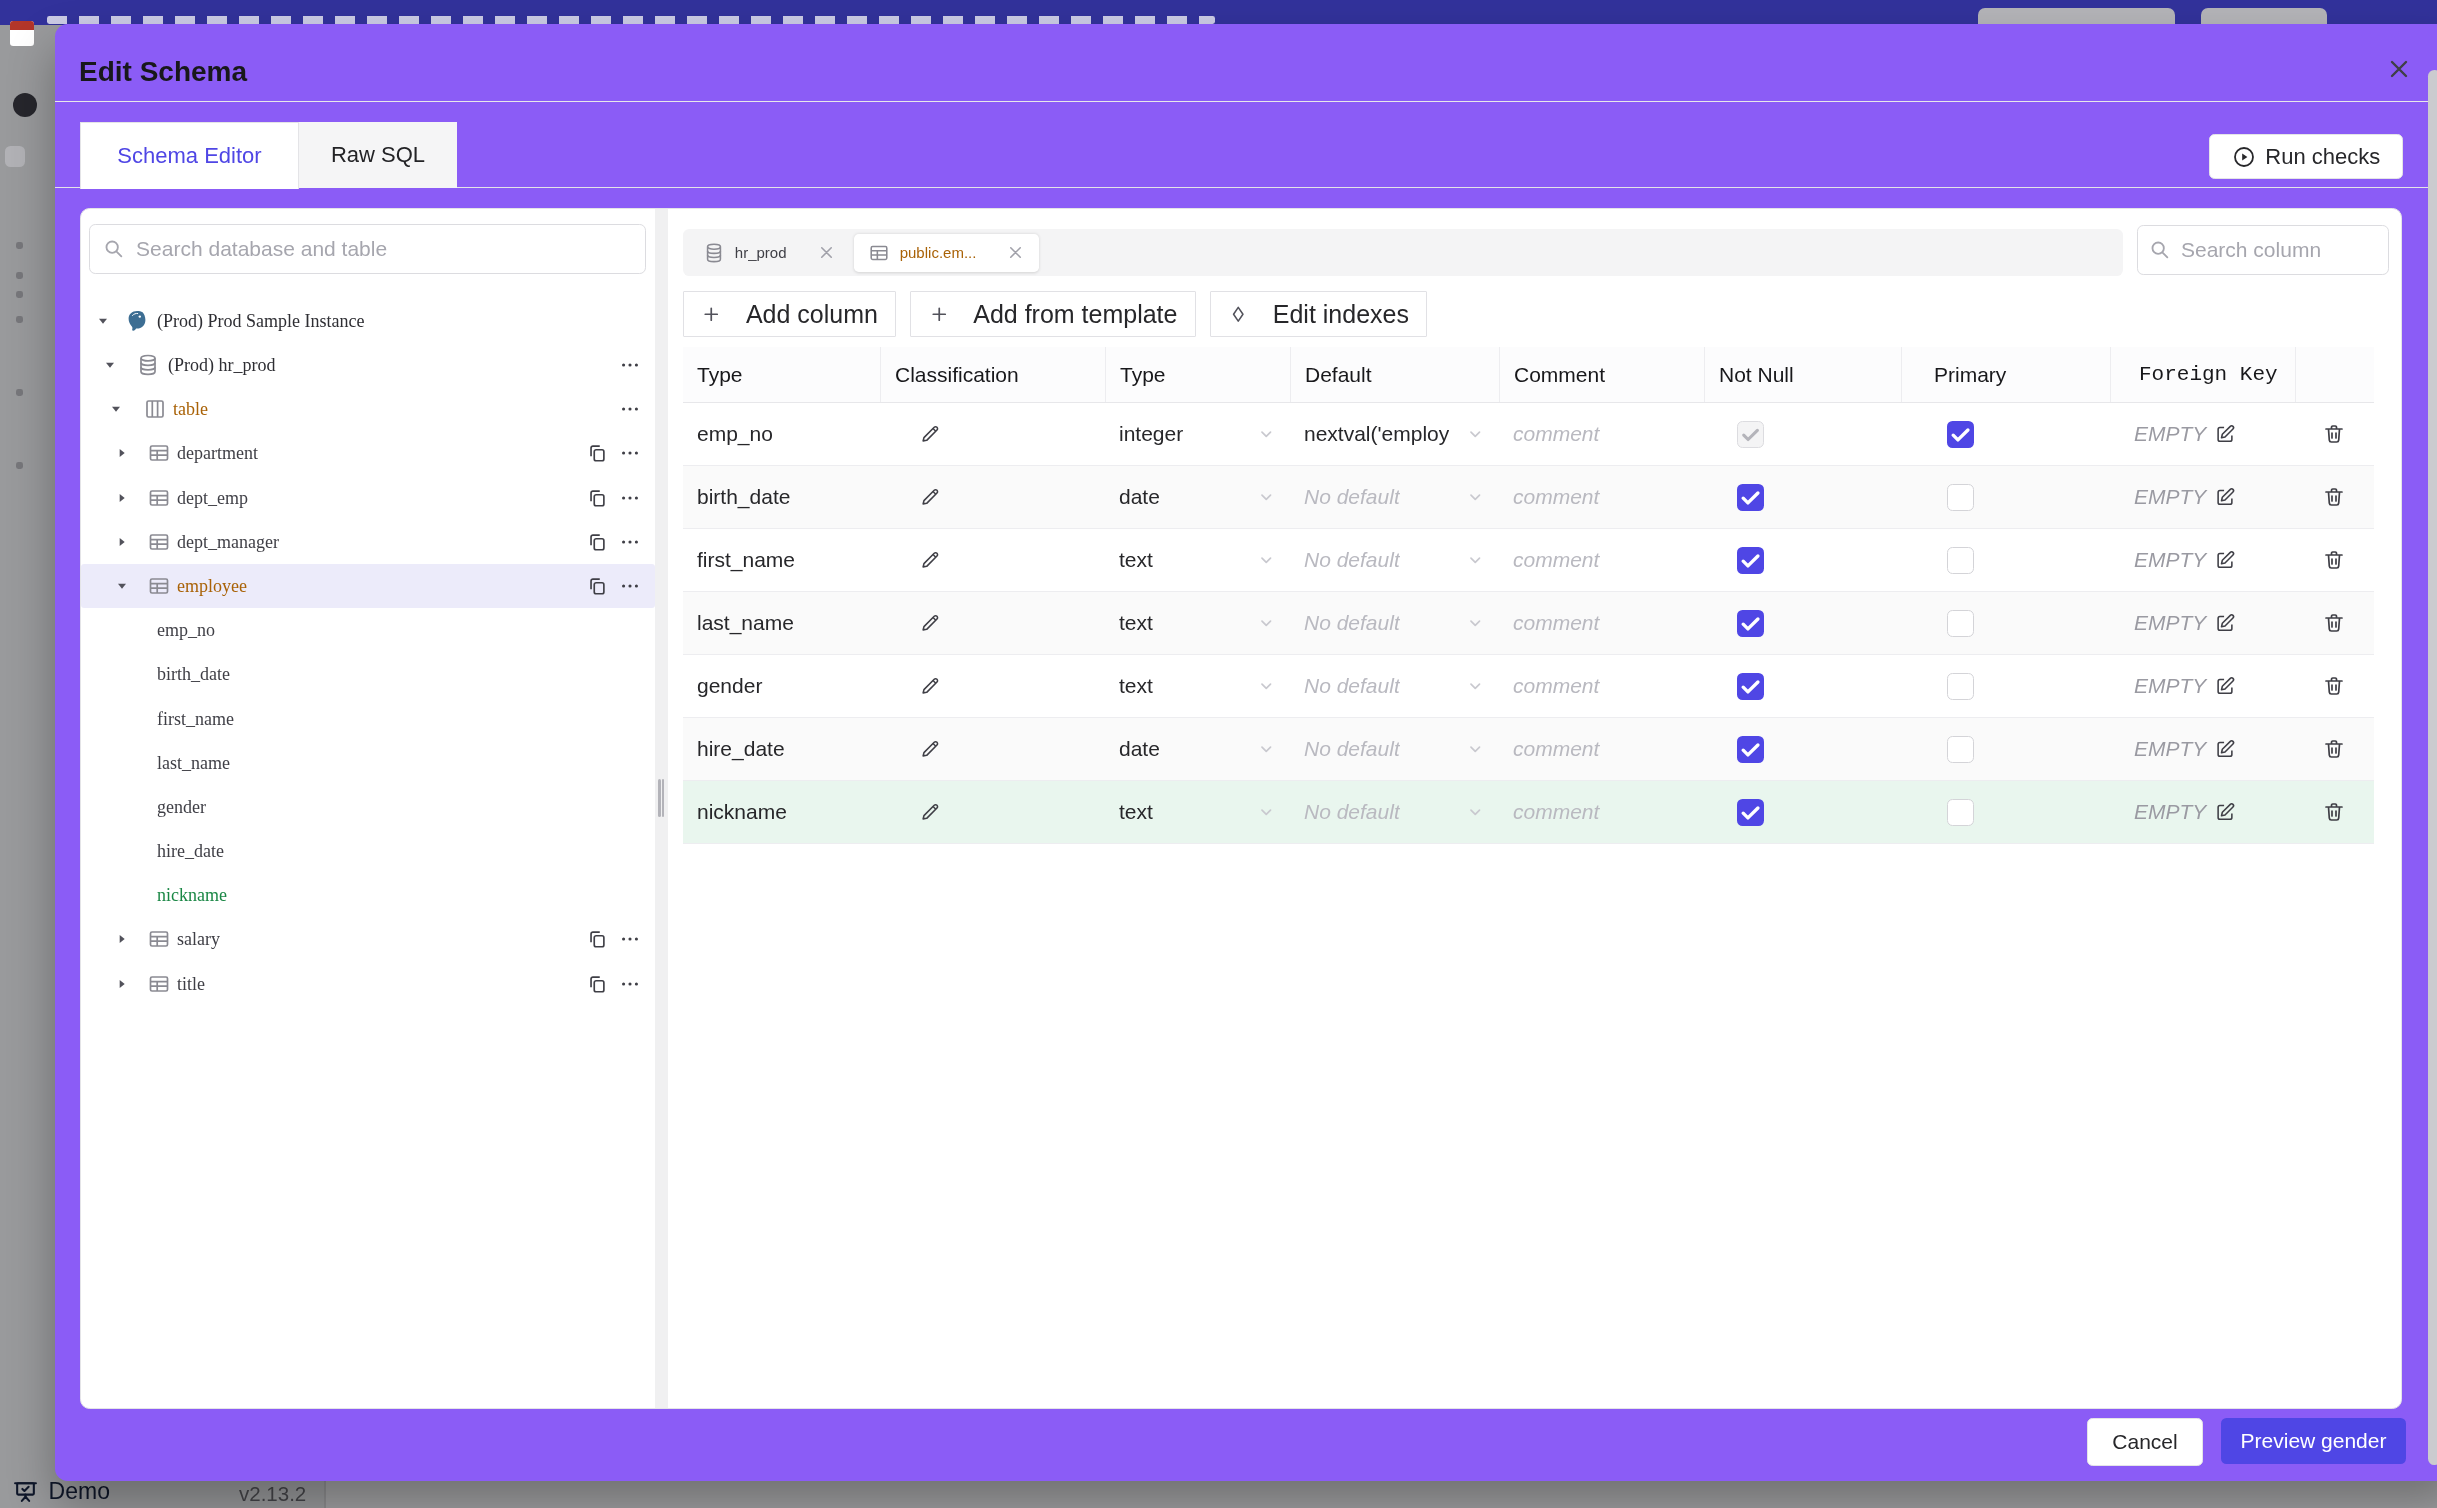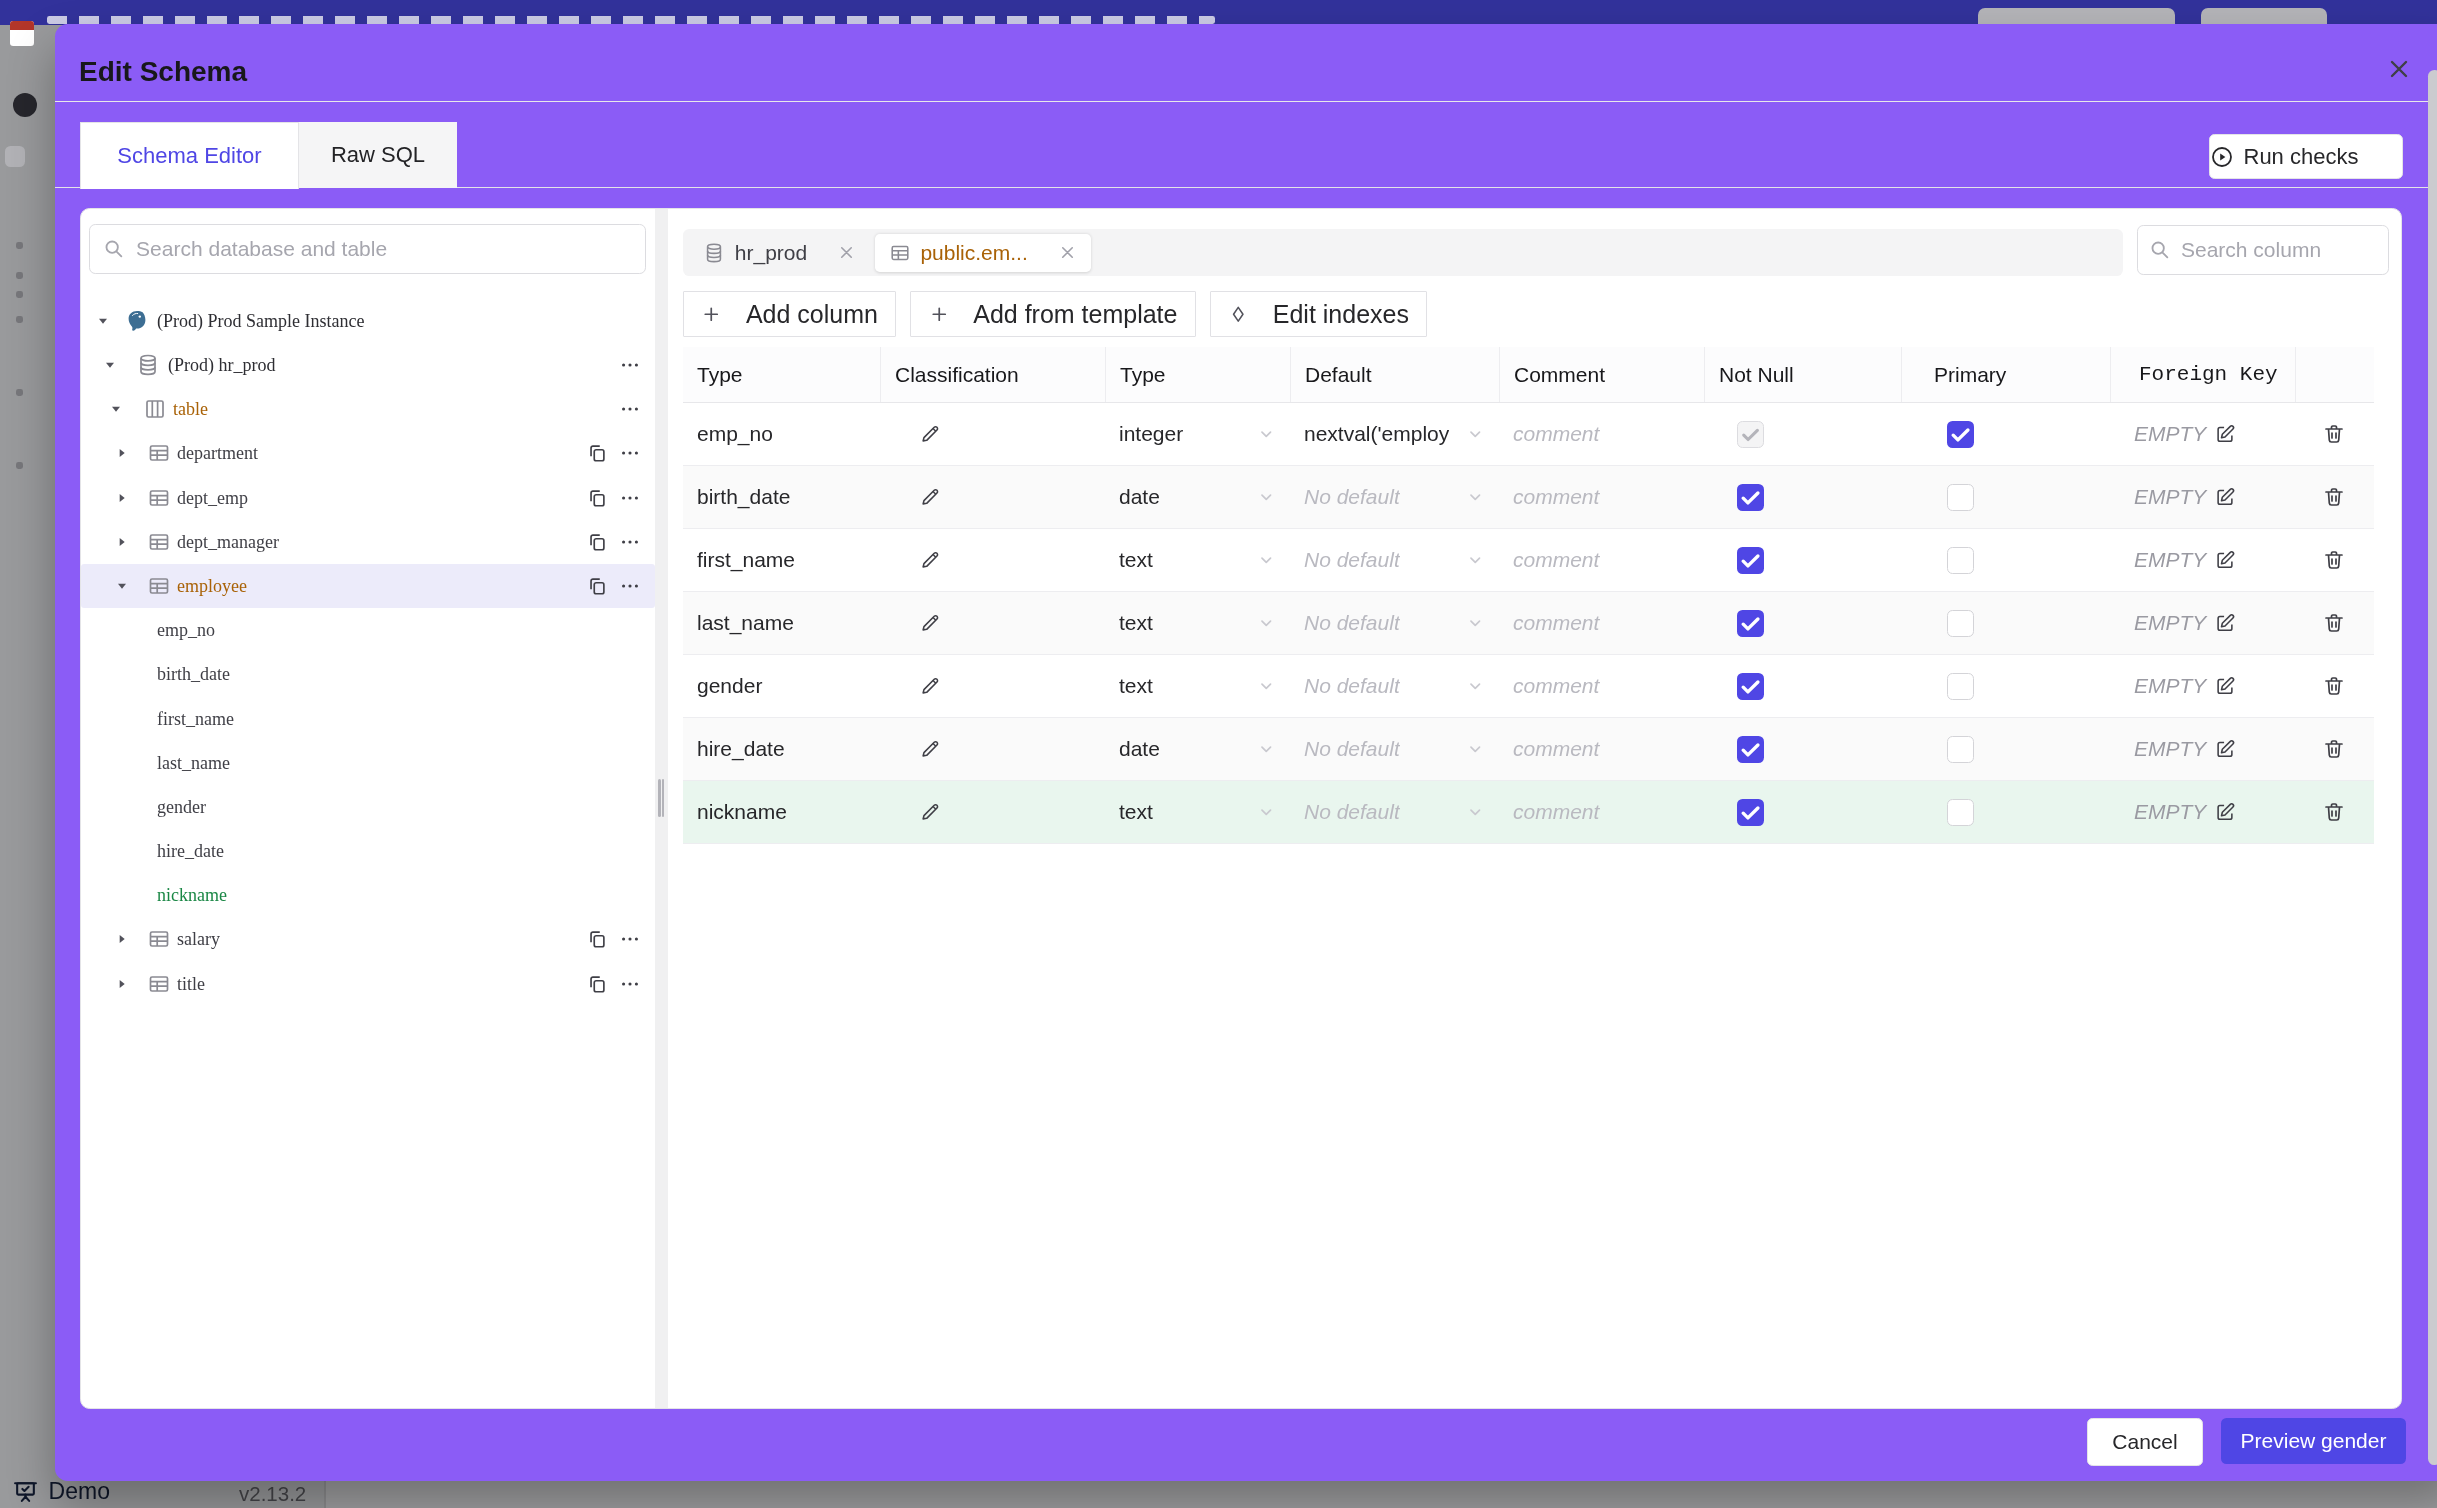--- a/index.html
+++ b/index.html
@@ -33,21 +33,21 @@
   .m-divider{position:absolute;left:0;top:77px;width:100%;height:0.8px;background:#e8e8ea;}
 
   .tabstrip-line{position:absolute;left:0;top:163px;width:100%;height:0.8px;background:#e4e4e7;}
   .tabs{position:absolute;left:25px;top:98px;display:flex;}
   .tab{height:66px;display:flex;align-items:center;justify-content:center;font-size:22px;cursor:pointer;}
   .tab.active{width:217px;background:#fff;border:0.8px solid #e4e4e7;border-bottom:none;color:#4f46e5;
     position:relative;z-index:2;}
   .tab.inactive{width:158px;background:#f5f5f6;color:#232326;}
 
   .run-checks{position:absolute;left:2154px;top:110px;width:192px;height:43px;border:0.8px solid #e4e4e7;
-    border-radius:5.5px;background:#fff;display:flex;align-items:center;gap:9.5px;
+    border-radius:5.5px;background:#fff;display:flex;align-items:center;justify-content:center;gap:9.5px;
     font-size:22px;color:#27272a;cursor:pointer;}
 
   
   .panel{position:absolute;left:25px;top:184px;width:2320px;height:1199px;border:0.8px solid #e4e4e7;
     border-radius:9.5px;background:#fff;overflow:hidden;}
   .sidebar{position:absolute;left:0;top:0;width:574px;height:100%;}
   .sb-search{position:absolute;left:8px;top:15px;width:557px;height:50px;border:0.8px solid #dcdce0;
     border-radius:6.3px;display:flex;align-items:center;box-sizing:border-box;padding-left:12.6px;gap:9.5px;background:#fff;}
   .sb-search input{border:none;outline:none;font-size:21px;color:#3f3f46;width:442px;font-family:inherit;background:transparent;}
   .sb-search input::placeholder{color:#a6a6ae;}
@@ -63,21 +63,21 @@
   .t-copy{position:absolute;left:505px;width:22px;height:22px;color:#3f3f46;}
   .t-more{position:absolute;left:538px;width:22px;height:22px;color:#3f3f46;display:flex;align-items:center;}
 
   .splitter{position:absolute;left:574px;top:0;width:12.6px;height:100%;background:#f0f0f1;cursor:col-resize;}
   .splitter .grip{position:absolute;left:3.2px;top:570px;width:2.4px;height:38px;background:#b3b3b9;border-radius:1.6px;}
   .splitter .grip.g2{left:7px;}
 
   
   .chipsbar{position:absolute;left:602px;top:20px;width:1440px;height:47px;background:#f4f4f5;border-radius:6.3px;
     display:flex;align-items:center;box-sizing:border-box;padding:0 6.3px;gap:4.7px;}
-  .chip{height:38px;display:flex;align-items:center;gap:9.5px;padding:0 14px;border-radius:4.7px;font-size:21px;cursor:pointer;}
+  .chip{height:38px;display:flex;align-items:center;gap:9.5px;padding:0 14px;border-radius:4.7px;font-size:15px;cursor:pointer;}
   .chip .c-label{color:#3f3f46;}
   .chip.active{background:#fff;box-shadow:0 0.8px 3.2px rgba(0,0,0,.14);}
   .chip.active .c-label{color:#a96207;}
   .chip .c-x{color:#a1a1aa;width:19px;height:19px;display:flex;margin-left:20.5px;}
   .chip .c-ic{width:22px;height:22px;color:#8a8a92;display:flex;}
 
   .col-search{position:absolute;left:2056px;top:16px;width:252px;height:50px;border:0.8px solid #dcdce0;border-radius:6.3px;
     display:flex;align-items:center;box-sizing:border-box;padding-left:11px;gap:8px;background:#fff;}
   .col-search input{border:none;outline:none;font-size:21px;width:174px;font-family:inherit;background:transparent;}
   .col-search input::placeholder{color:#a6a6ae;}

